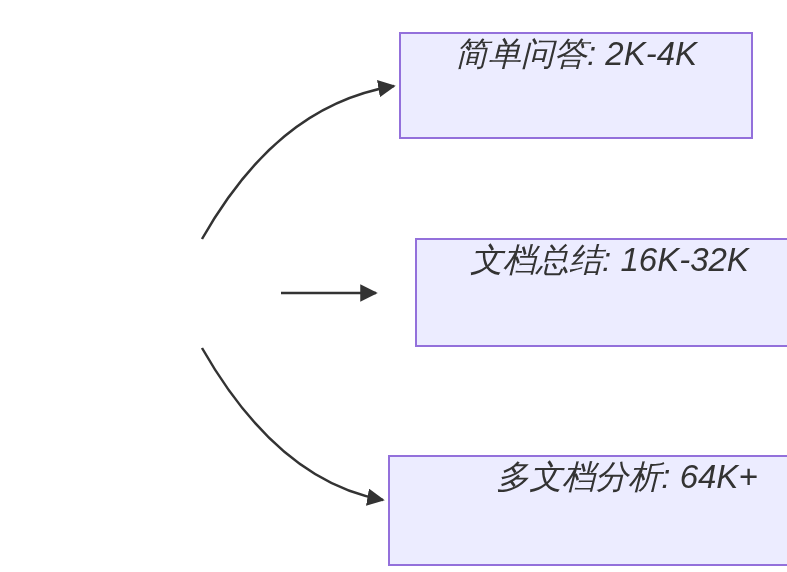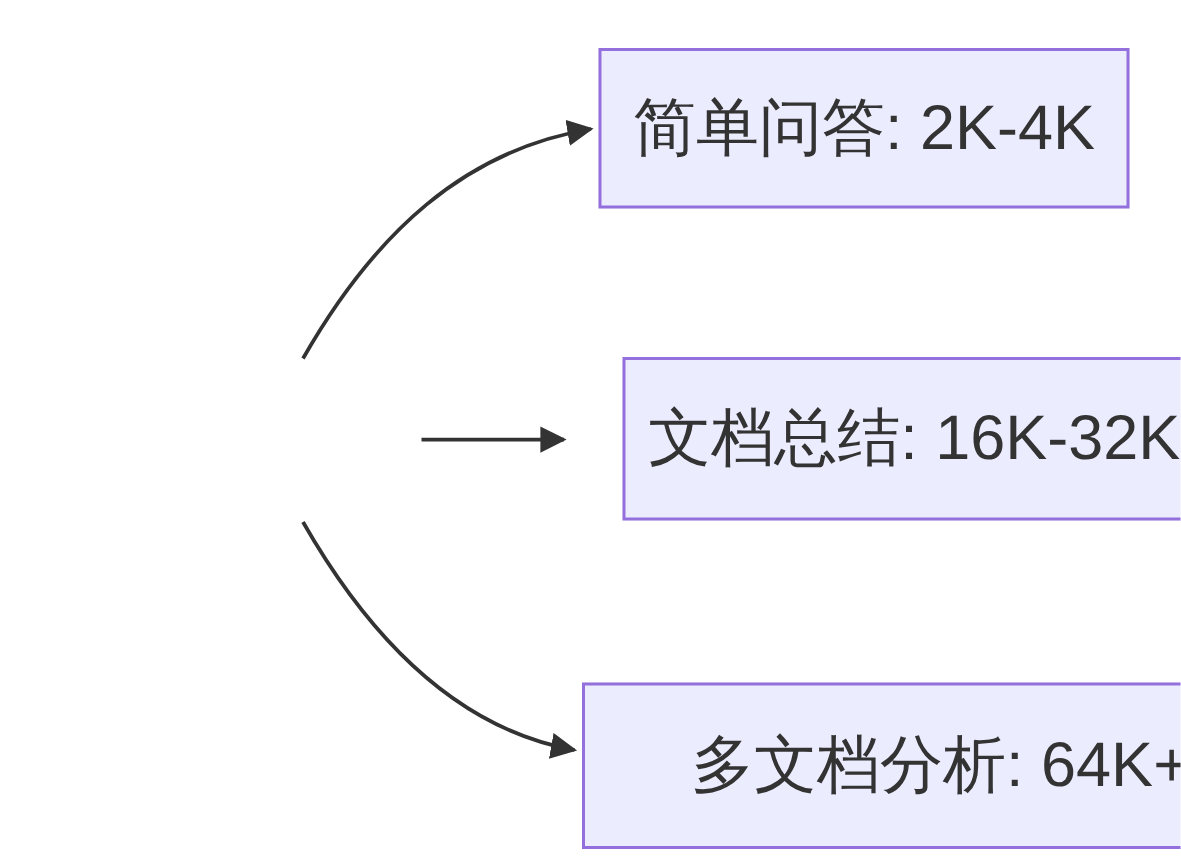--- a/index.html
+++ b/index.html
@@ -36,26 +36,27 @@
     fill:var(--edge);
     stroke:none;
   }
   .node{
     position:absolute;
     box-sizing:border-box;
     background:var(--node-fill);
     border:2px solid var(--node-border);
     color:var(--text);
     display:flex;
-    align-items:center;
+    align-items:flex-start;
     justify-content:center;
-    font-size:42px;
+    font-size:33px;
     line-height:1.2;
     white-space:nowrap;
     text-align:center;
+    font-style:italic;
   }
   .node-root   {left:31px;  top:239px; width:249px; height:108px;}
   .node-branch0{left:399px; top:32px;  width:354px; height:107px;}
   .node-branch1{left:379px; top:238px; width:389px; height:109px;margin-left:36px;}
   .node-branch2{left:388px; top:455px; width:454px; height:111px;padding-left:24px;}
 </style>
 </head>
 <body>
 
 <div class="stage">

